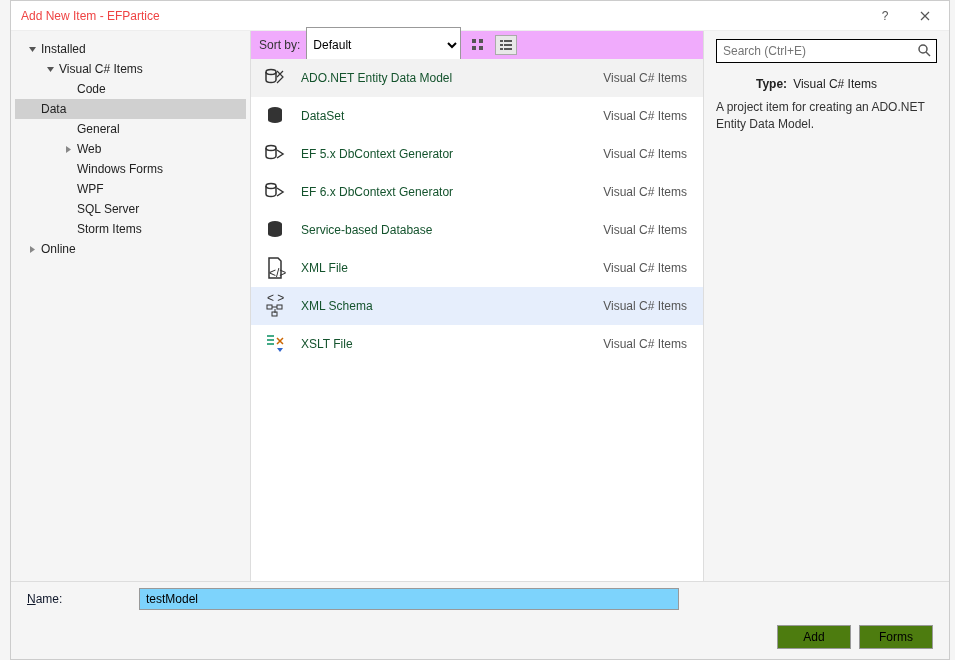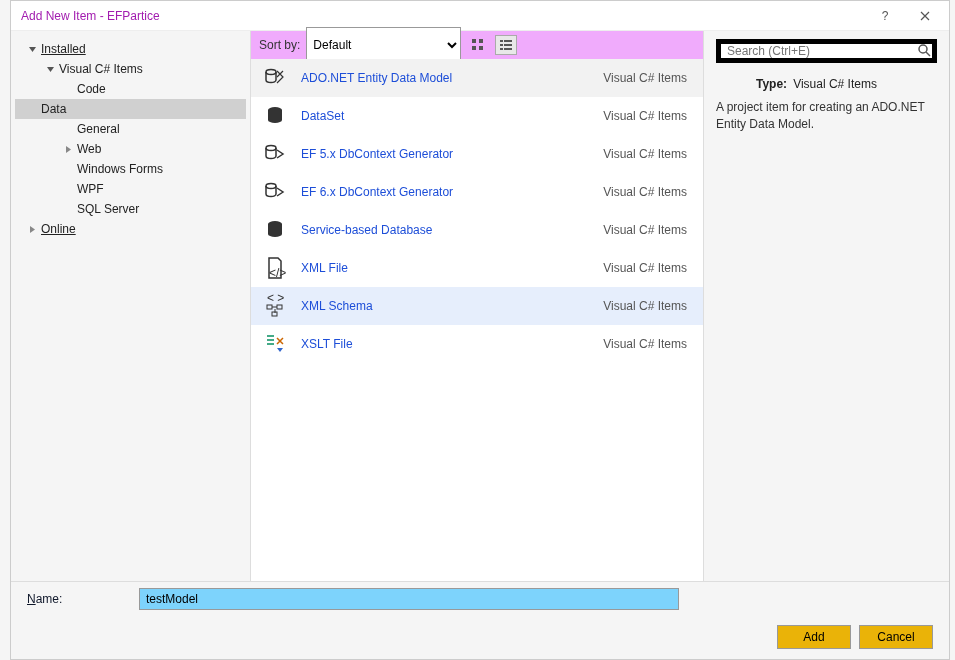--- a/index.html
+++ b/index.html
@@ -1,65 +1,65 @@
 <!DOCTYPE html>
 <html><head>
   <meta charset="utf-8">
   <style>
     * { margin: 0; padding: 0; box-sizing: border-box; font-family: "Segoe UI", Tahoma, sans-serif; font-size: 12px; }
     body { background: #f5f5f5; width: 955px; height: 660px; overflow: hidden; }
     
     .dialog { width: 940px; height: 660px; background: #fff; border: 1px solid #ccc; display: flex; flex-direction: column; margin-left: 10px; }
     
     .titlebar { height: 30px; display: flex; align-items: center; padding: 0 4px 0 10px; background: #fff; border-bottom: 1px solid #eee; }
-    .titlebar-title { flex: 1; color: #a21caf; }
+    .titlebar-title { flex: 1; color: #ef4444; }
     .titlebar-btn { width: 40px; height: 28px; display: flex; align-items: center; justify-content: center; color: #555; cursor: pointer; }
     
     .body { flex: 1; display: flex; flex-direction: column; background: #f5f5f5; }
     
     .main { flex: 1; display: flex; min-height: 0; }
     
     .tree-panel { width: 240px; background: #f5f5f5; border-right: 1px solid #ddd; padding: 8px 4px; }
     .tree-item { padding: 3px 6px; display: flex; align-items: center; gap: 4px; cursor: pointer; color: #222; }
     .tree-item .exp { width: 10px; height: 10px; display: inline-flex; align-items: center; justify-content: center; }
-    .tree-item.l1 { padding-left: 12px; text-decoration: underline; }
+    .tree-item.l1 { padding-left: 12px; }
     .tree-item.l2 { padding-left: 30px; }
     .tree-item.l3 { padding-left: 48px; }
     .tree-item.selected { background: #d0d0d0; padding-left: 12px; }
     
     .center-panel { flex: 1; background: #fff; display: flex; flex-direction: column; border-right: 1px solid #ddd; }
     .toolbar { height: 28px; display: flex; align-items: center; padding: 0 8px; gap: 6px; background: #f0abfc; }
     .toolbar-label { color: #333; }
     .sort-select { height: 36px; width: 155px; border: 1px solid #999; background: #fff; font-size: 12px; padding: 0 2px; }
     .view-btn { width: 22px; height: 20px; display: flex; align-items: center; justify-content: center; border: 1px solid transparent; cursor: pointer; }
     .view-btn.active { border-color: #aaa; background: #e8e8e8; }
     
     .item-list { flex: 1; overflow-y: auto; }
     .list-item { height: 38px; display: flex; align-items: center; padding: 0 10px; border-bottom: 1px solid transparent; cursor: pointer; }
     .list-item.selected { background: #f2f2f2; }
     .list-item.highlighted { background: #e6eefc; }
     .item-icon { width: 28px; height: 28px; margin-right: 12px; display: flex; align-items: center; justify-content: center; }
-    .item-name { flex: 1; color: #1d4ed8; }
+    .item-name { flex: 1; color: #14532d; }
     .item-cat { color: #555; padding-right: 6px; }
     
     .detail-panel { width: 245px; background: #f5f5f5; padding: 8px 12px; }
     .search-wrap { position: relative; margin-bottom: 14px; }
-    .search-input { width: 100%; height: 24px; border: 5px solid #000000; padding: 0 26px 0 6px; background: #fff; }
+    .search-input { width: 100%; height: 24px; border: 1px solid #000000; padding: 0 26px 0 6px; background: #fff; }
     .search-icon { position: absolute; right: 6px; top: 4px; color: #555; }
     .detail-row { display: flex; gap: 6px; margin-bottom: 8px; margin-left: 40px; }
     .detail-label { font-weight: bold; color: #222; }
     .detail-val { color: #222; }
     .detail-desc { color: #333; line-height: 1.4; }
     
     .name-row { height: 34px; display: flex; align-items: center; padding: 0 16px; gap: 12px; background: #f5f5f5; border-top: 1px solid #ddd; }
     .name-label { width: 100px; color: #0f172a; }
     .name-input { flex: 1; max-width: 540px; height: 22px; border: 1px solid #999; padding: 0 6px; background: #7dd3fc; }
     
     .button-row { height: 44px; display: flex; align-items: center; justify-content: flex-end; padding: 0 16px; gap: 8px; background: #f5f5f5; }
-    .btn { min-width: 74px; height: 24px; border: 1px solid #999; background: #eab308; cursor: pointer; padding: 0 12px; }
+    .btn { min-width: 74px; height: 24px; border: 1px solid #999; background: #4d7c0f; cursor: pointer; padding: 0 12px; }
   </style>
 </head>
 <body>
 
 <div class="dialog">
 
   <div class="titlebar">
     <div class="titlebar-title">Add New Item - EFPartice</div>
     <div class="titlebar-btn">?</div>
     <div class="titlebar-btn close">
@@ -113,20 +113,24 @@
             <span class="exp"></span>
             <span>Windows Forms</span>
           </div>
         <div class="tree-item l3">
             <span class="exp"></span>
             <span>WPF</span>
           </div>
         <div class="tree-item l3">
             <span class="exp"></span>
             <span>SQL Server</span>
+          </div>
+        <div class="tree-item l3">
+            <span class="exp"></span>
+            <span>Storm Items</span>
           </div>
         <div class="tree-item l1">
           <span class="exp">
               <svg width="9" height="9" viewBox="0 0 9 9">
                 <path d="M2 1 L2 8 L7 4.5 Z" fill="#888"></path>
               </svg>
             </span>
           <span>Online</span>
         </div>
       </div>
@@ -267,17 +271,17 @@
 
     </div>
 
     <div class="name-row">
       <div class="name-label"><u>N</u>ame:</div>
       <input class="name-input" value="testModel" style="">
     </div>
 
     <div class="button-row">
       <button class="btn">Add</button>
-      <button class="btn">Cancel</button>
+      <button class="btn">Forms</button>
     </div>
   </div>
 
 </div>
 
 </body></html>

